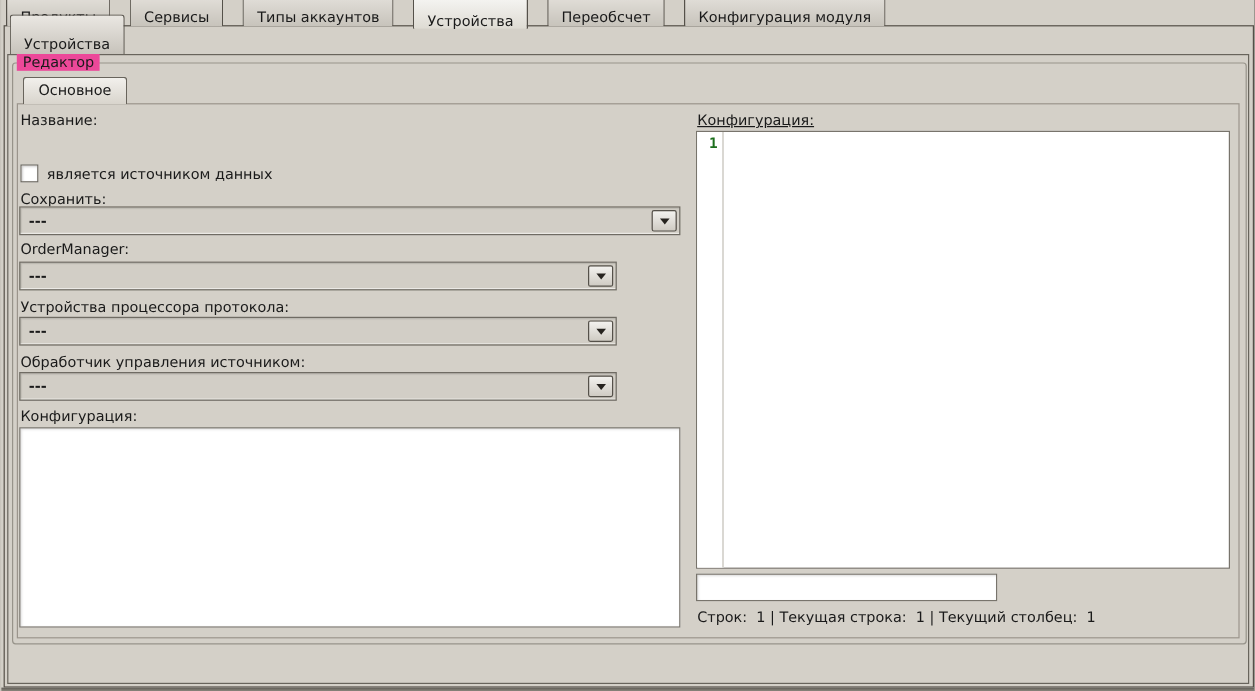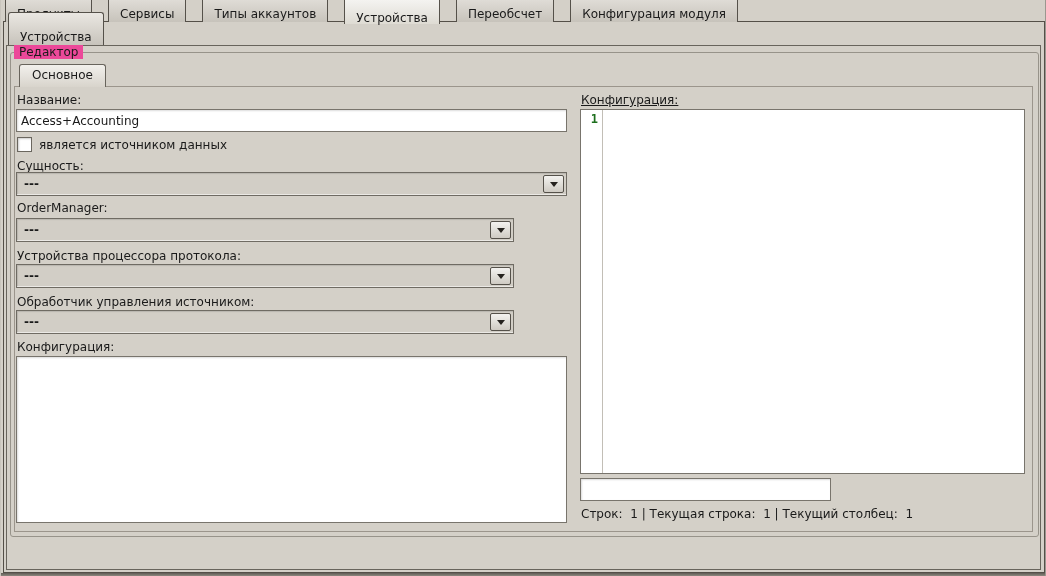--- a/index.html
+++ b/index.html
@@ -161,26 +161,25 @@
   </div>
   <div class="pane pane2"></div>
 
   <div class="pane groupbox"></div>
   <div class="groupbox-label">Редактор</div>
 
   <div class="tab-inner">Основное</div>
   <div class="pane pane3"></div>
 
   <div class="lay lbl" style="left:16px; top:93px;">Название:</div>
-  <input class="lay tfield" style="left: 15px; top: 109px; width: 551px; height: 23px;" value="Access+Accounting">
 
   <div class="lay checkbox" style="left:16px; top:137px;"></div>
   <div class="lay lbl" style="left:38px; top:138px;">является источником данных</div>
 
-  <div class="lay lbl" style="left:16px; top:159px;">Сущность:</div>
+  <div class="lay lbl" style="left:16px; top:159px;">Сохранить:</div>
   <div class="lay combo" style="left:15px; top:172px; width:551px; height:24px;">
     <span class="combo-value">---</span>
     <span class="combo-arrow-btn">
         <span class="tri"></span>
       </span>
   </div>
 
   <div class="lay lbl" style="left:16px; top:201px;">OrderManager:</div>
   <div class="lay combo" style="left:15px; top:218px; width:498px; height:24px;">
     <span class="combo-value">---</span>

